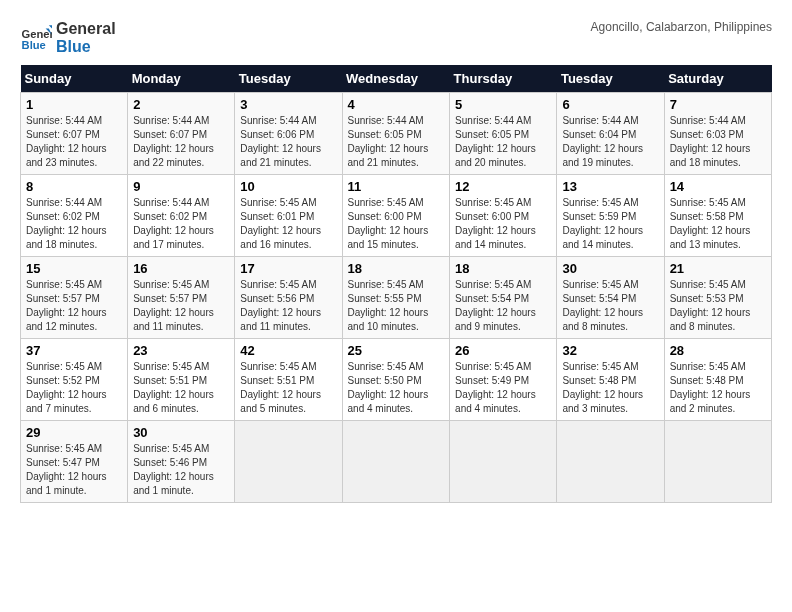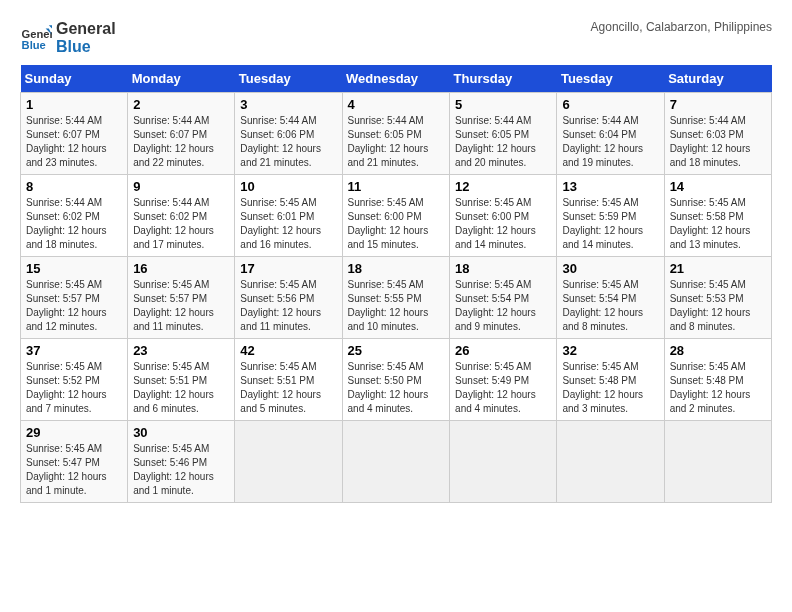--- a/index.html
+++ b/index.html
@@ -37,21 +37,21 @@
       font-size: 12px;
       color: #555;
       font-weight: normal;
     }
     table {
       width: 100%;
       border-collapse: collapse;
       font-size: 11px;
     }
     thead tr th {
-      background-color: #1d4ed8;
+      background-color: #0f172a;
       color: #fff;
       padding: 6px 4px;
       text-align: left;
       font-size: 13px;
       font-weight: bold;
     }
     tbody tr td {
       border: 1px solid #ccc;
       padding: 4px 5px;
       vertical-align: top;

